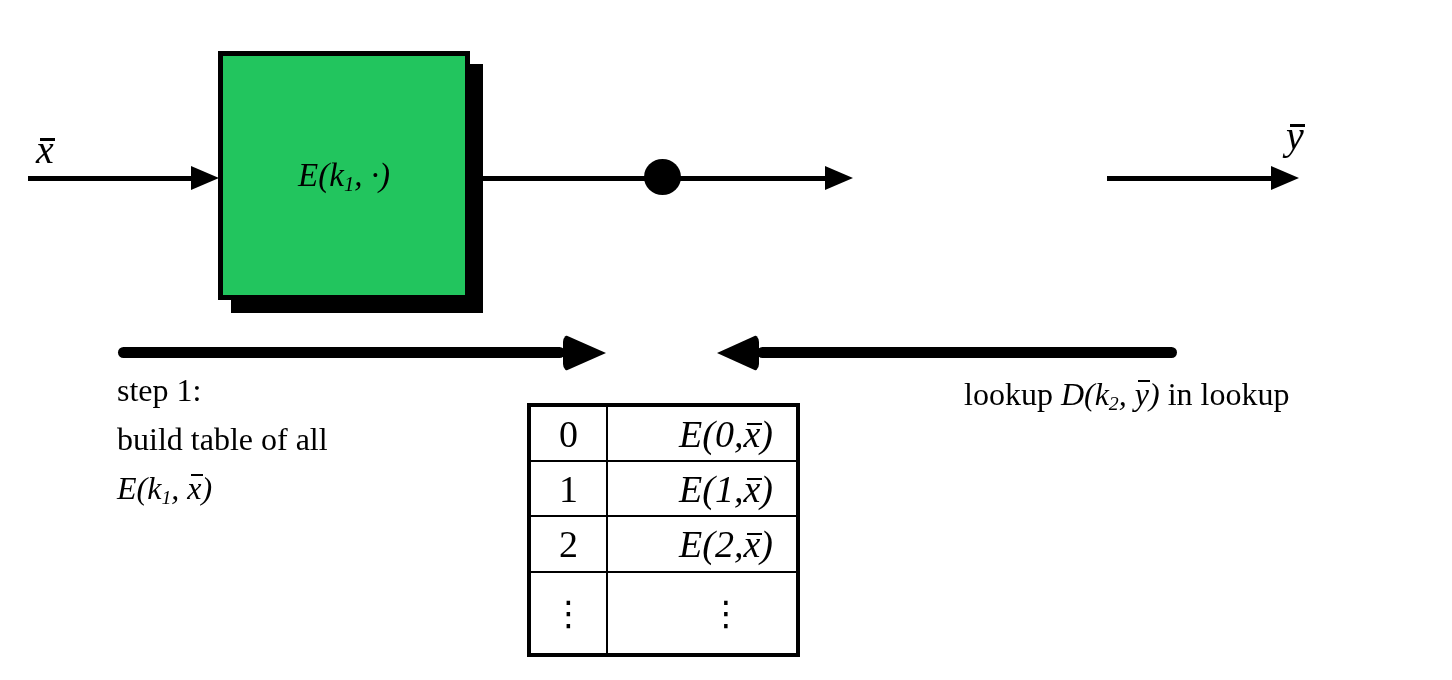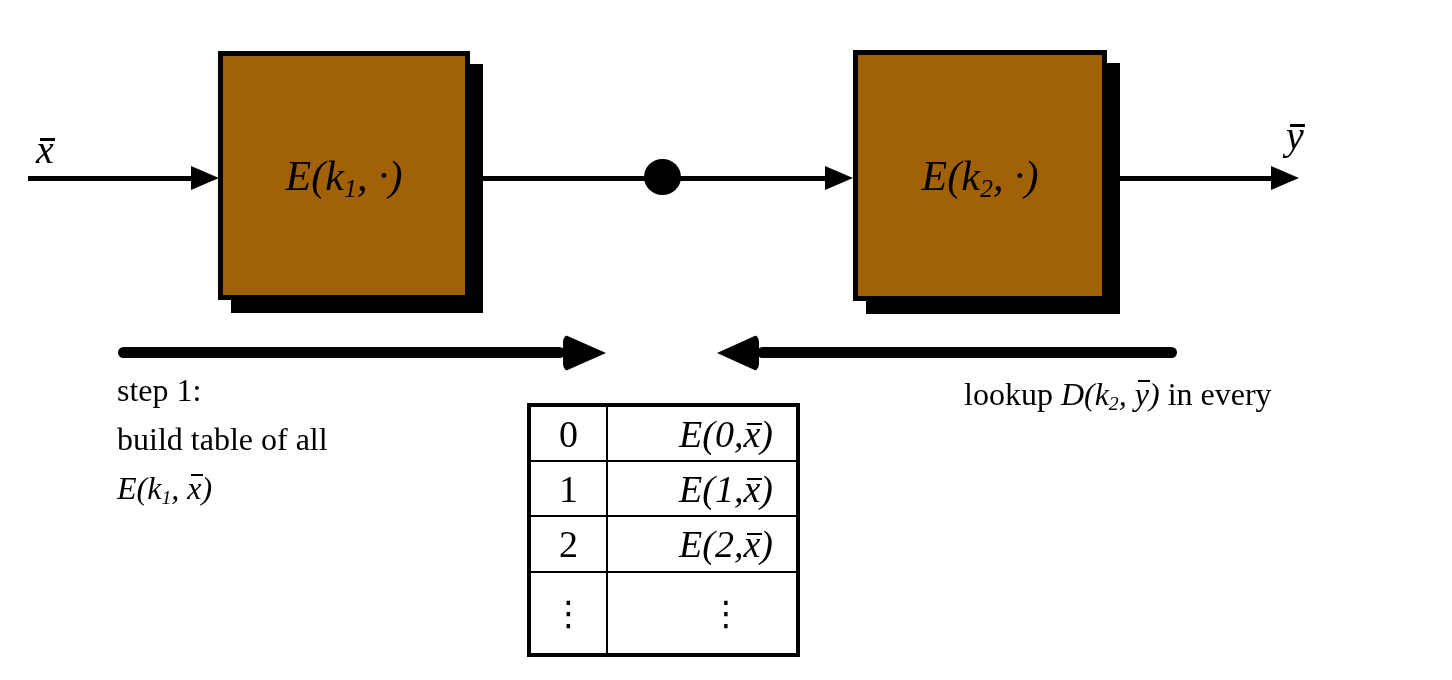--- a/index.html
+++ b/index.html
@@ -19,25 +19,25 @@
   .tri-r {
     position: absolute; width: 0; height: 0;
     border-top: 12px solid transparent;
     border-bottom: 12px solid transparent;
     border-left: 28px solid #000;
   }
 
   
   .ebox {
     position: absolute;
-    background: #a16207;
+    background: #22c55e;
     border: 5px solid #000;
     box-shadow: 13px 13px 0 0 #000;
     display: flex; align-items: center; justify-content: center;
-    font-size: 42px;
+    font-size: 33px;
   }
 
   .junction-dot {
     position: absolute;
     width: 37px; height: 36px;
     background: #000; border-radius: 50%;
   }
 
   
   .thick-bar { position: absolute; height: 11px; background: #000; border-radius: 6px; }
@@ -99,42 +99,39 @@
   <div class="tri-r" style="left:191px; top:166px;"></div>
 
   <div class="ebox" style="left:218px; top:51px; width:252px; height:249px;">
     <span class="math"><span>E(</span><span>k</span><sub>1</sub><span>, ·)</span></span>
   </div>
 
   <div class="flow-line" style="left:470px; top:176px; width:356px;"></div>
   <div class="junction-dot" style="left:644px; top:159px;"></div>
   <div class="tri-r" style="left:825px; top:166px;"></div>
 
-  <div class="ebox" style="left:853px; top:50px; width:254px; height:251px;">
-    <span class="math"><span>E(</span><span>k</span><sub>2</sub><span>, ·)</span></span>
-  </div>
 
   <div class="flow-line" style="left:1107px; top:176px; width:166px;"></div>
   <div class="tri-r" style="left:1271px; top:166px;"></div>
   <span class="io-label" style="left:1286px; top:112px;"><span class="obar">y</span></span>
 
   <div class="thick-bar" style="left:118px; top:347px; width:447px;"></div>
   <div class="thick-head-r" style="left:563px; top:334px;"></div>
 
   <div class="thick-head-l" style="left:717px; top:334px;"></div>
   <div class="thick-bar" style="left:757px; top:347px; width:420px;"></div>
 
   <div class="steptext" style="left:117px; top:366px;">
     <div>step 1:</div>
     <div>build table of all</div>
     <div><span class="math">E(</span><span class="math">k</span><sub>1</sub><span class="math">, </span><span class="obar">x</span><span class="math">)</span></div>
   </div>
 
   <div class="steptext" style="left:964px; top:370px;">
-    <div><span>lookup </span><span class="math">D(</span><span class="math">k</span><sub>2</sub><span class="math">, </span><span class="obar">y</span><span class="math">)</span><span> in every</span></div>
+    <div><span>lookup </span><span class="math">D(</span><span class="math">k</span><sub>2</sub><span class="math">, </span><span class="obar">y</span><span class="math">)</span><span> in lookup</span></div>
   </div>
 
   <div class="ltable">
     <div class="trow">
       <div class="tkey">0</div>
       <div class="tval">
           <span class="math">E(0,</span>
           <span class="obar">x</span>
           <span class="math">)</span>
         </div>

